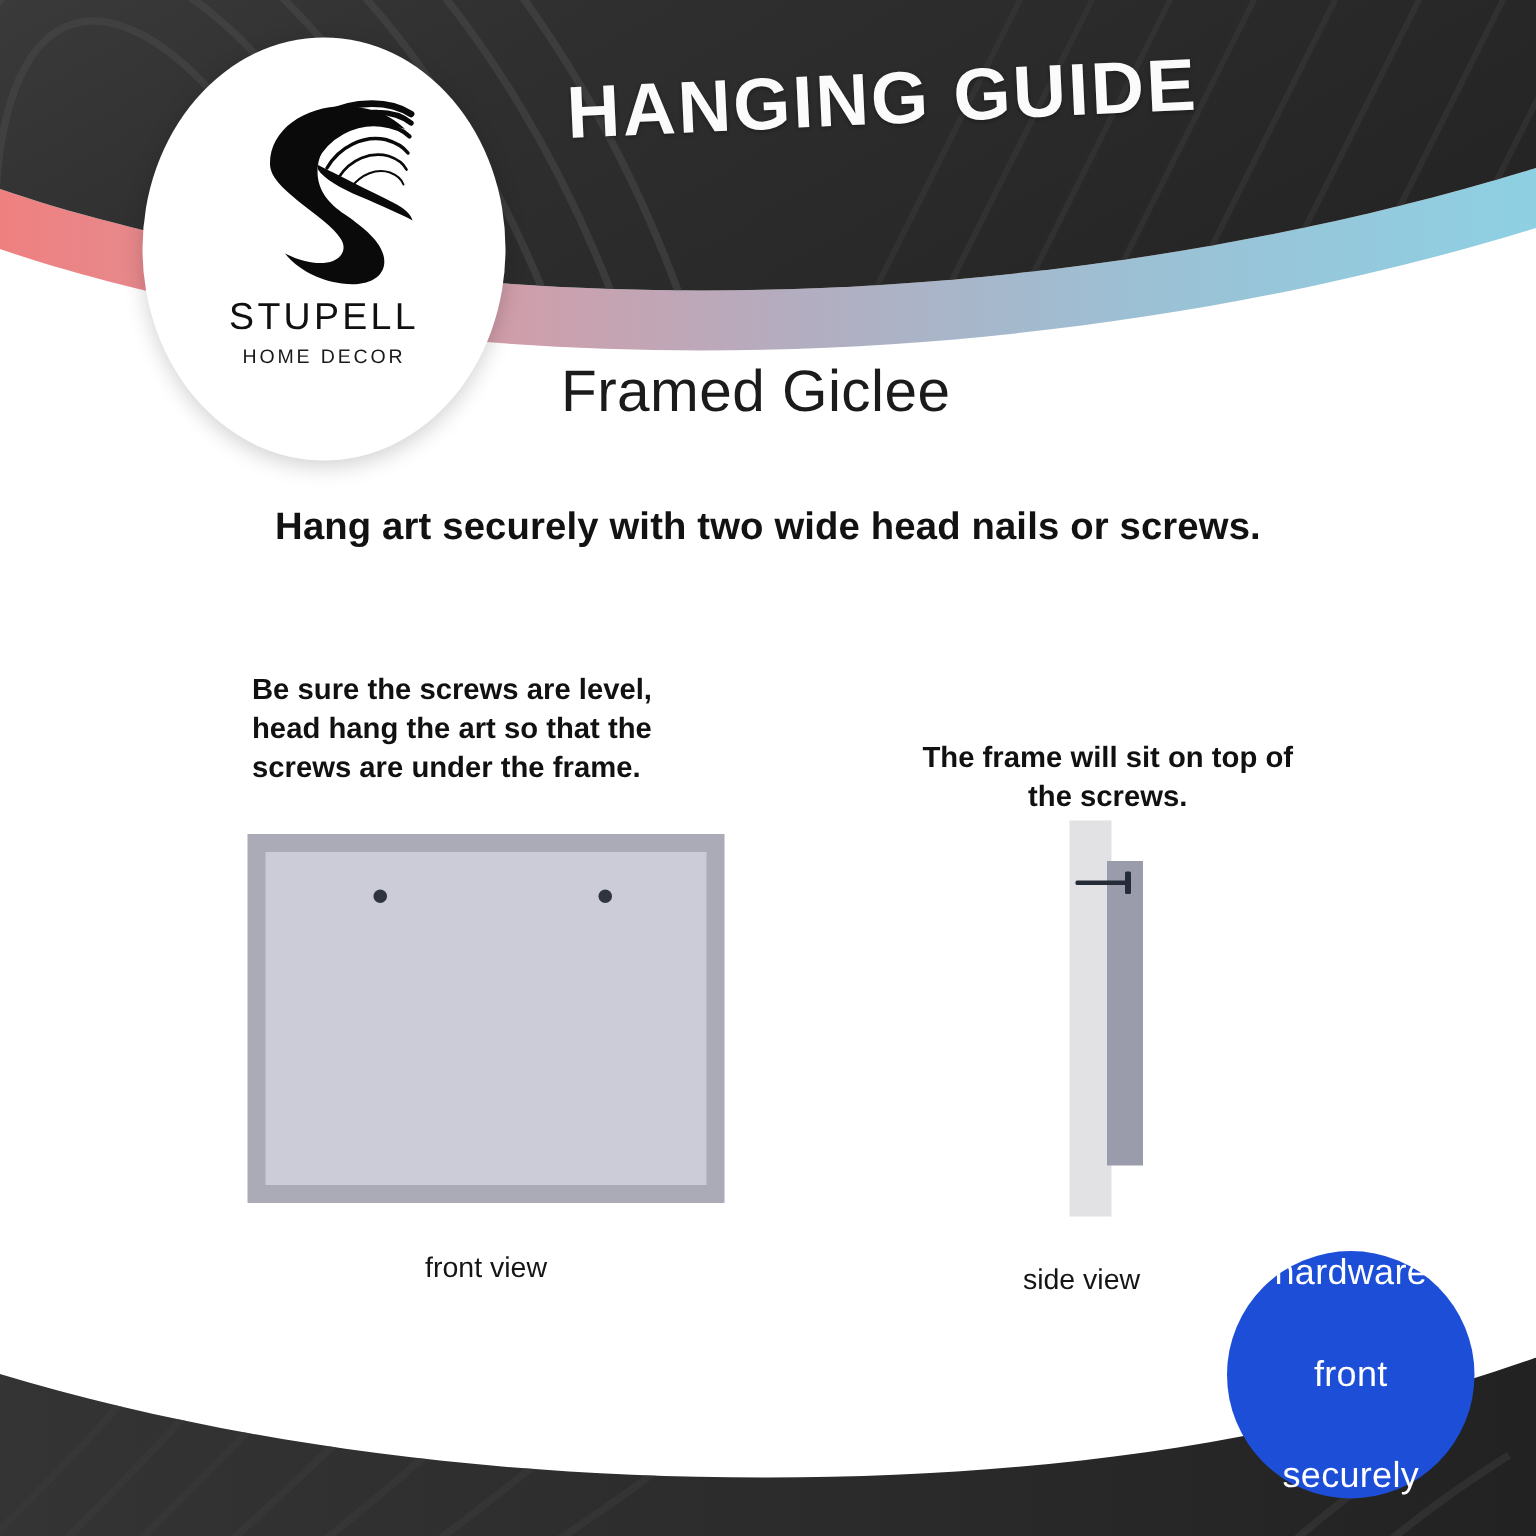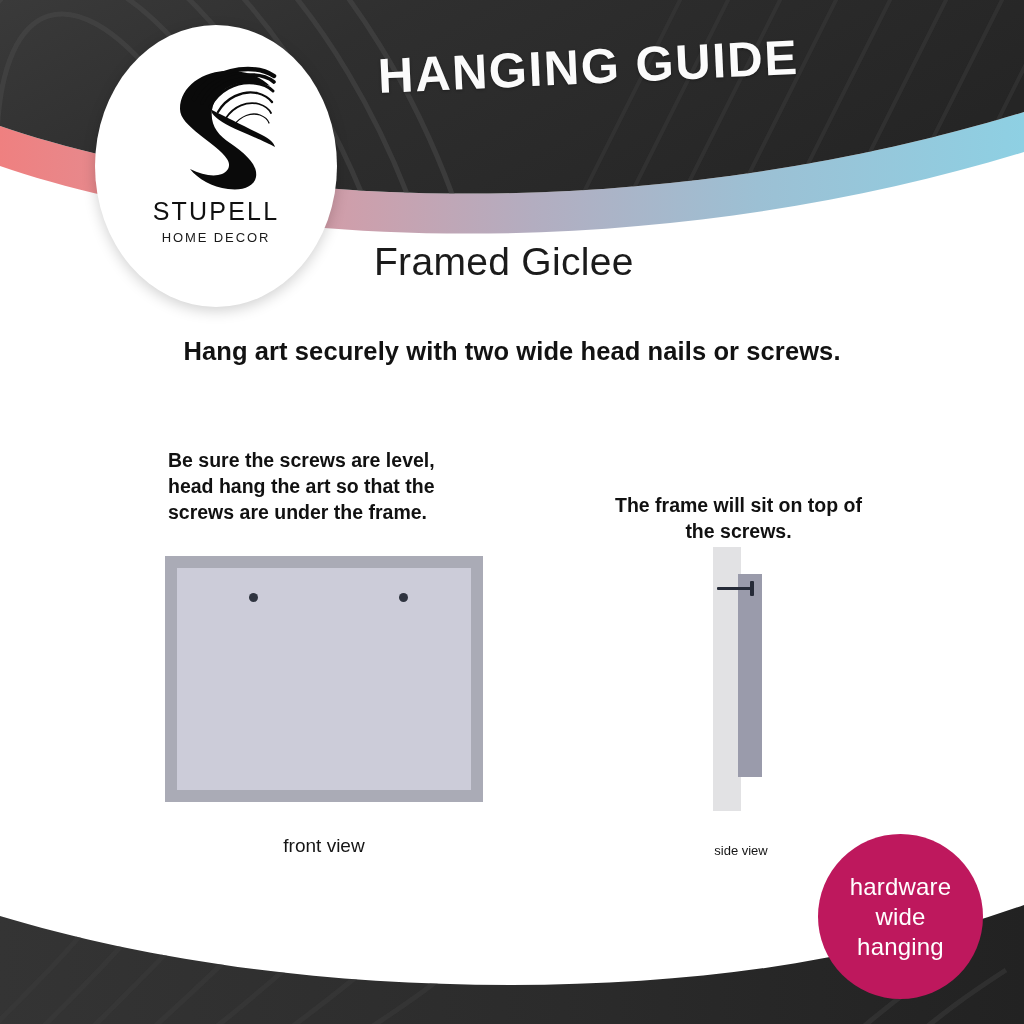--- a/index.html
+++ b/index.html
@@ -101,29 +101,29 @@
     position:absolute;left:45px;top:36px;width:4px;height:15px;background:#262b38;
     border-radius:1px;
   }
 
   
   .label-front{
     position:absolute;left:165px;top:835px;width:318px;text-align:center;
     font-size:19px;font-weight:400;color:#151515;z-index:6;
   }
   .label-side{
-    position:absolute;left:655px;top:843px;width:172px;text-align:center;
-    font-size:13px;font-weight:400;color:#151515;z-index:6;
+    position:absolute;left:635px;top:843px;width:172px;text-align:center;
+    font-size:19px;font-weight:400;color:#151515;z-index:6;
   }
 
   
   .blue-badge{
     position:absolute;left:818px;top:834px;width:165px;height:165px;
-    border-radius:50%;background:#be185d;
-    display:flex;flex-direction:column;align-items:center;justify-content:center;
+    border-radius:50%;background:#1d4ed8;
+    display:flex;flex-direction:column;align-items:center;justify-content:space-between;
     z-index:9;
   }
   .blue-badge span{
     display:block;color:#ffffff;font-size:24px;font-weight:400;
     line-height:30px;letter-spacing:0.2px;text-align:center;
   }
 </style>
 </head>
 <body>
 
@@ -251,17 +251,17 @@
     <div class="side-panel"></div>
     <div class="side-nail"></div>
     <div class="side-nail-head"></div>
   </div>
 
   <div class="label-front">front view</div>
   <div class="label-side">side view</div>
 
   <div class="blue-badge">
     <span>hardware</span>
-    <span>wide</span>
-    <span>hanging</span>
+    <span>front</span>
+    <span>securely</span>
   </div>
 
 </div>
 
 </body></html>

